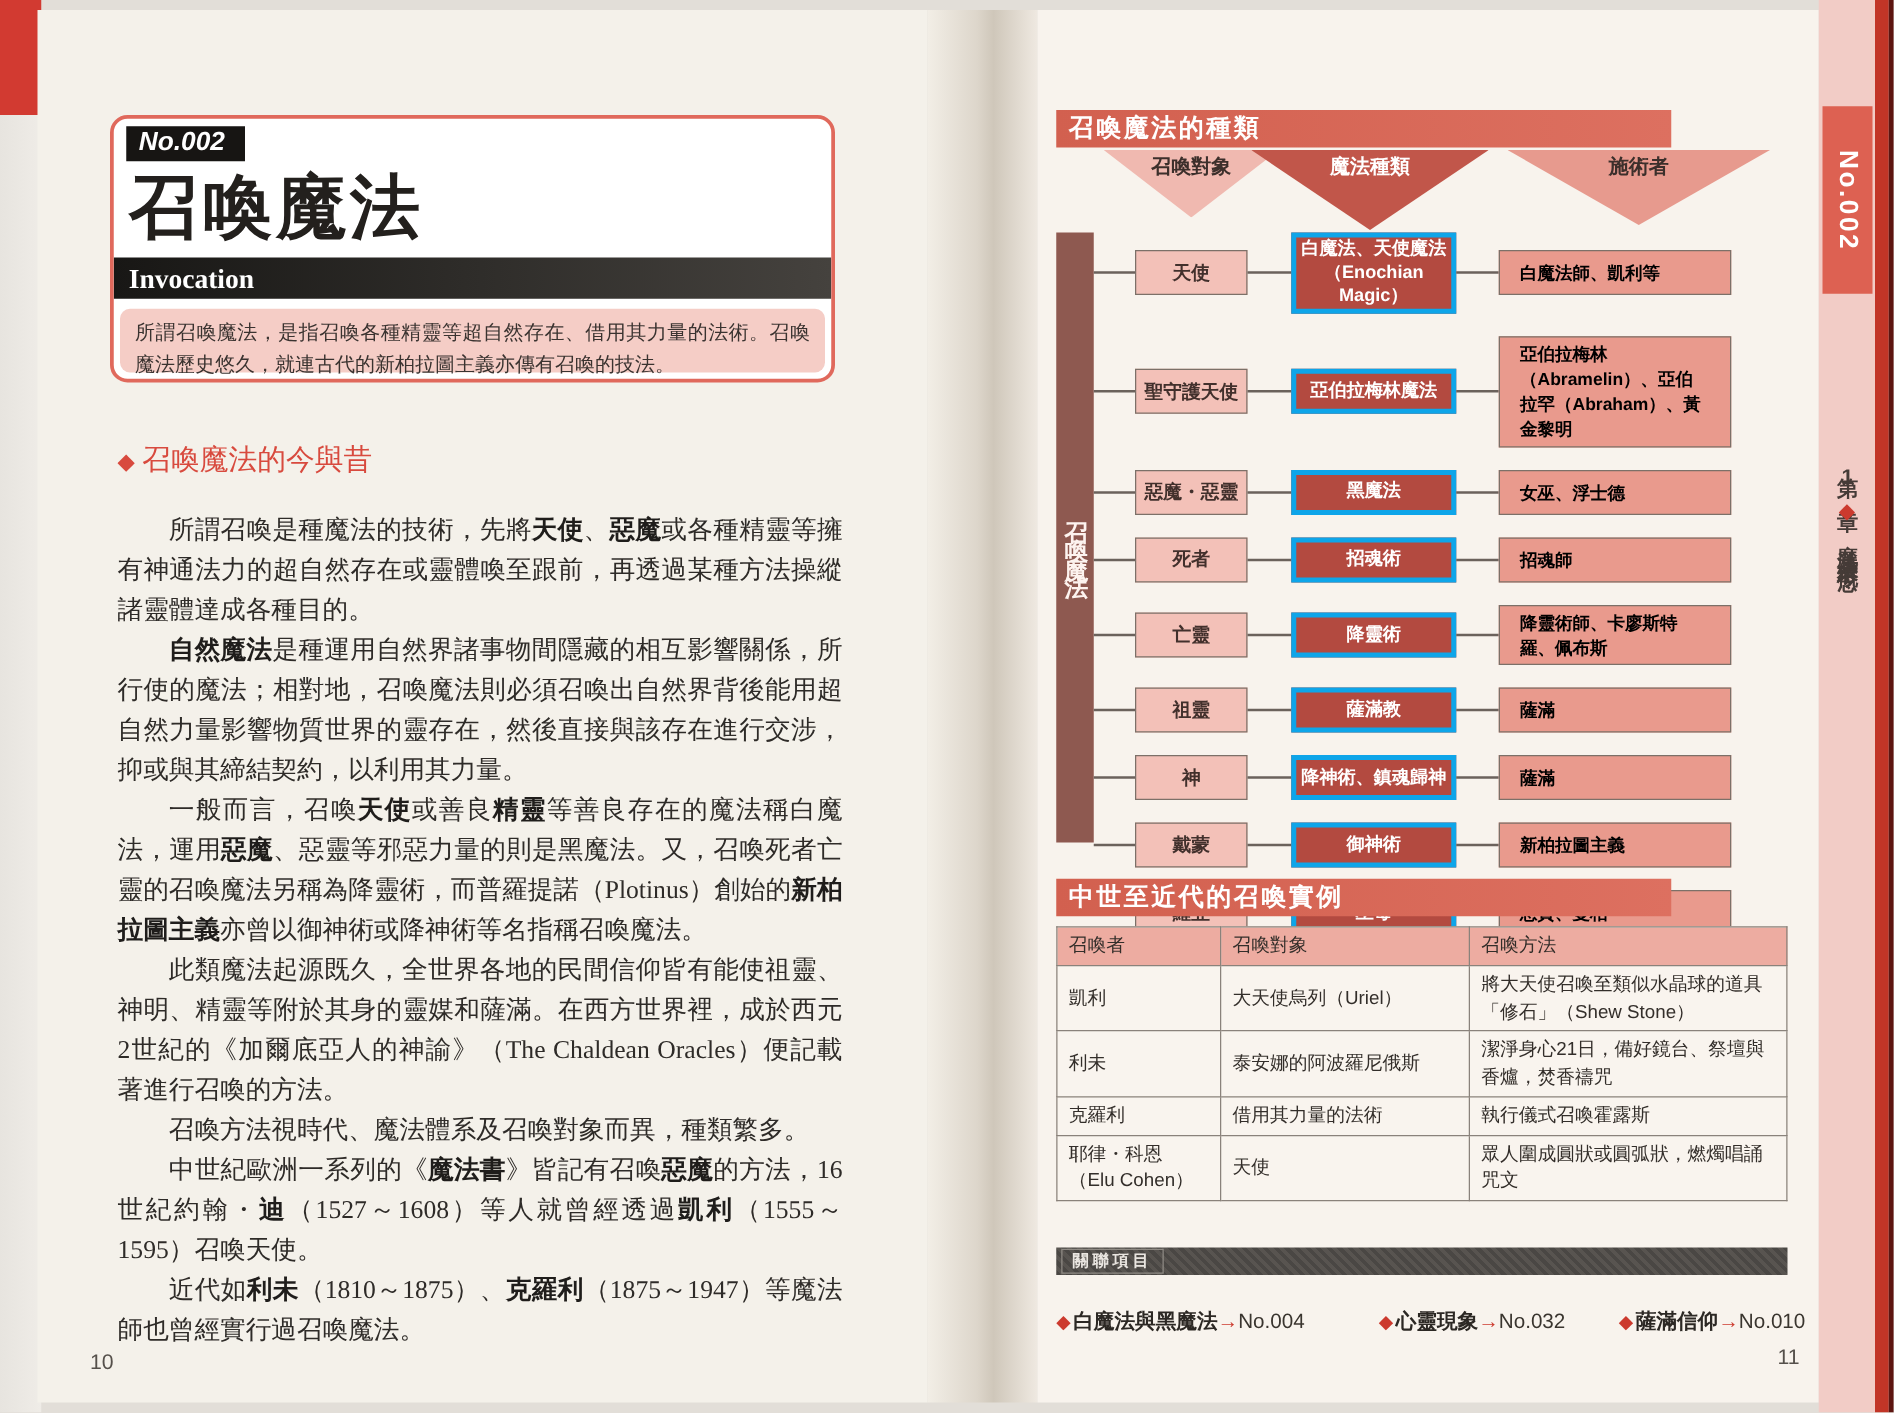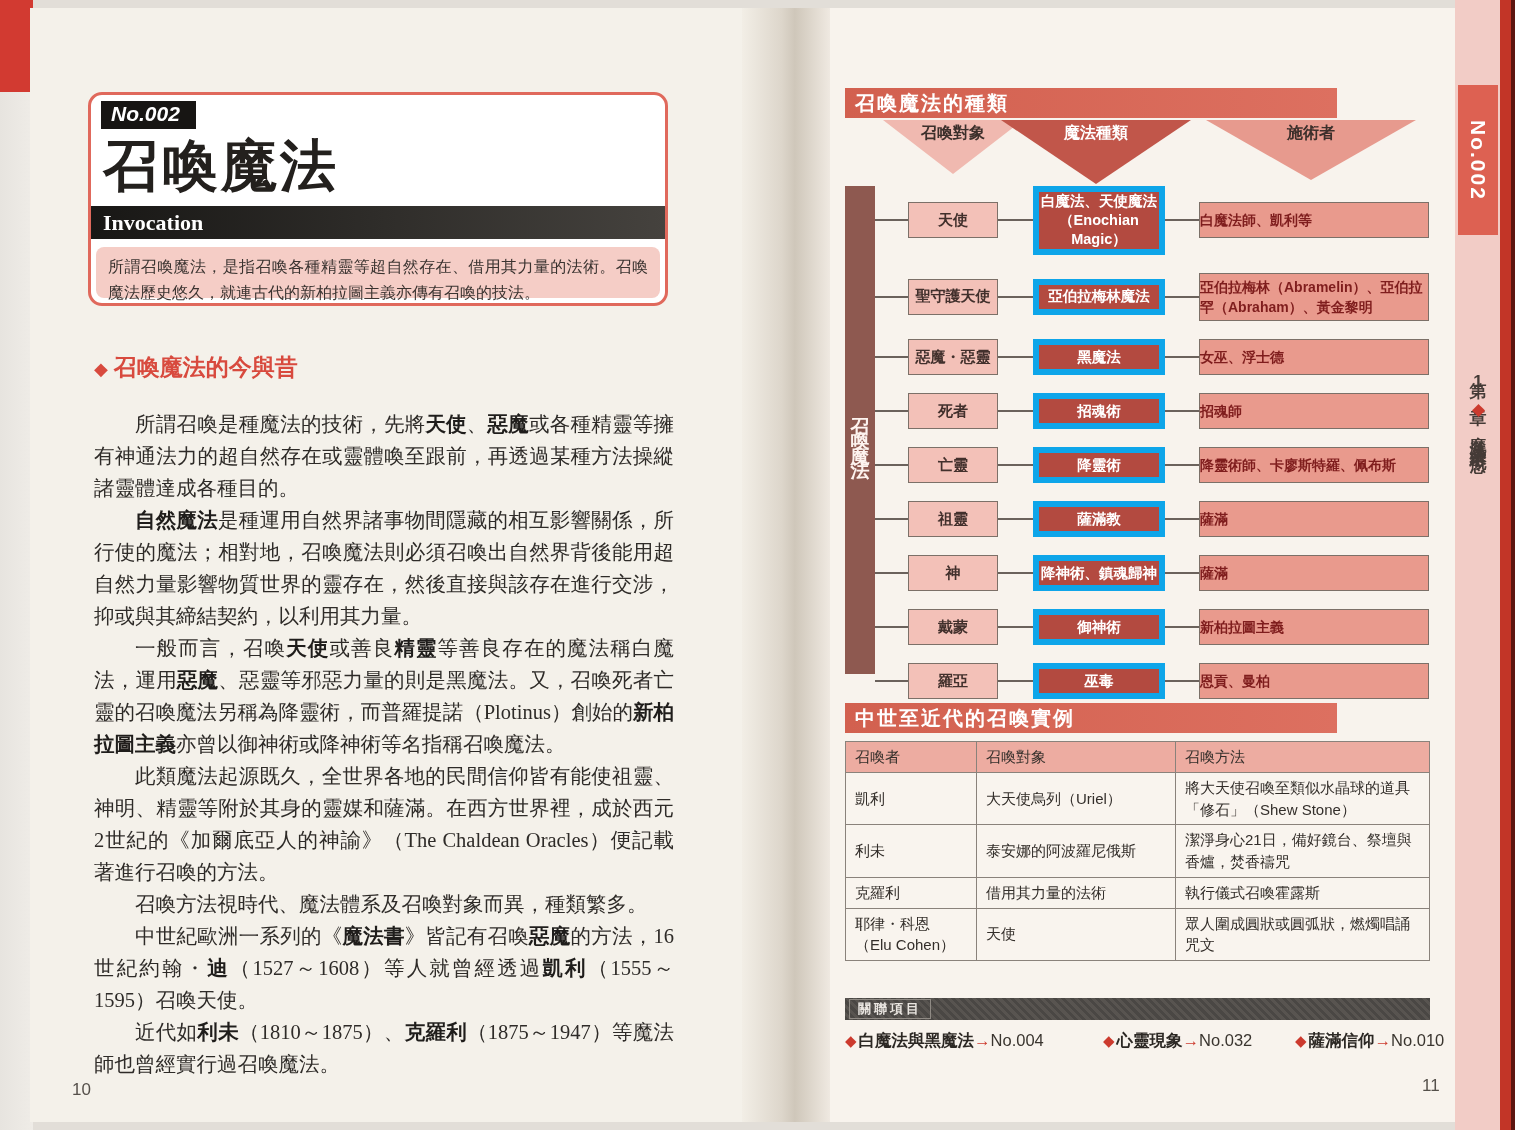--- a/index.html
+++ b/index.html
@@ -30,21 +30,21 @@
     color:#23201d;letter-spacing:3px;}
   .inv-bar{position:absolute;left:0;top:111px;width:100%;height:33px;
     background:linear-gradient(90deg,#181715,#45423e);}
   .inv-bar span{color:#fff;font-family:"Liberation Serif","DejaVu Serif",serif;
     font-weight:700;font-size:22px;padding-left:12px;line-height:33px;display:inline-block;}
   .intro-box{position:absolute;left:5px;right:5px;top:152px;bottom:5px;background:#f5cdc6;
     border-radius:8px;padding:7px 12px;box-sizing:border-box;
     color:#3a3330;font-size:16px;line-height:1.6;text-align:justify;}
 
   
-  .sec-title{position:absolute;left:64px;top:344px;color:#d84a3e;font-size:23px;font-weight:700;}
+  .sec-title{position:absolute;left:64px;top:344px;color:#d84a3e;font-size:23px;font-weight:400;}
   .sec-title .dia{font-size:18px;margin-right:6px;}
   .body-text{position:absolute;left:64px;top:382px;width:580px;
     font-family:"Liberation Serif","DejaVu Serif",serif;
     font-size:20.5px;line-height:32px;color:#2e2b28;text-align:justify;margin-top:18px;}
   .body-text p{margin:0;text-indent:2em;}
   .body-text .b{font-family:"Liberation Sans","DejaVu Sans",sans-serif;font-weight:700;color:#1f1d1b;}
   .pageno{position:absolute;font-size:17px;color:#55504b;}
   .pageno-left{left:42px;top:1072px;}
   .pageno-right{left:592px;top:1068px;}
 
@@ -75,43 +75,43 @@
   .vbar span{writing-mode:vertical-rl;text-orientation:upright;color:#fdf3ef;
     font-size:19px;font-weight:700;letter-spacing:14px;}
 
   .drows{position:absolute;left:45px;top:178px;width:545px;}
   .drow{display:flex;align-items:center;margin-bottom:18px;}
   .seg{height:2px;background:#6b625c;flex:none;}
   .seg1{width:33px;} .seg2{width:35px;} .seg3{width:34px;}
   .dsub{flex:none;width:90px;min-height:36px;background:#f3c1b8;border:1px solid #7c7068;
     display:flex;align-items:center;justify-content:center;font-size:15px;font-weight:700;
     color:#42302c;box-sizing:border-box;text-align:center;}
-  .dmag{flex:none;width:132px;min-height:36px;background:#b34a40;border:6px solid #0ea5e9;
+  .dmag{flex:none;width:132px;min-height:36px;background:#b34a40;border:4px solid #0ea5e9;
     display:flex;align-items:center;justify-content:center;color:#fff;font-size:14.5px;
     font-weight:700;white-space:pre-line;text-align:center;box-sizing:border-box;line-height:1.3;}
-  .dpra{flex:none;width:230px;min-height:36px;background:#e99a8d;border:1px solid #7c7068;
-    display:flex;align-items:center;color:#7f1d1d;font-size:14px;font-weight:700;
-    padding:3px 0;box-sizing:border-box;line-height:1.45;}
+  .dpra{flex:none;width:186px;min-height:36px;background:#e99a8d;border:1px solid #7c7068;
+    display:flex;align-items:center;color:#000000;font-size:14px;font-weight:700;
+    padding:3px 16px;box-sizing:border-box;line-height:1.45;}
 
   
   .extable{position:absolute;left:15px;top:733px;width:585px;border-collapse:collapse;
     background:#f9f4ee;font-size:15px;color:#332e2a;}
   .extable th{background:#edaca1;font-weight:400;text-align:left;}
   .extable th,.extable td{border:1px solid #8a827b;padding:4px 9px;line-height:1.45;}
   .extable td.c1{white-space:pre-line;width:112px;}
   .extable td.c2{width:180px;}
 
   
   .rel-bar{position:absolute;left:15px;top:990px;width:585px;height:22px;
     background:repeating-linear-gradient(45deg,#4a4744 0,#4a4744 3px,#585450 3px,#585450 6px);
     display:flex;align-items:center;}
   .rel-bar span{color:#e9e5e0;font-size:13px;font-weight:700;border:1px solid #8f8a84;
     padding:0 8px;margin-left:4px;letter-spacing:3px;}
   .rel-links{position:absolute;left:15px;top:1022px;width:585px;height:24px;}
-  .rel-item{position:absolute;top:0;font-size:16.5px;font-weight:700;color:#2c2824;white-space:nowrap;text-align:right;}
+  .rel-item{position:absolute;top:16px;font-size:16.5px;font-weight:700;color:#2c2824;white-space:nowrap;text-align:right;}
   .rel-item .dia{color:#cc3a2e;margin-right:2px;font-size:15px;}
   .rel-item .arrow{color:#cc3a2e;font-weight:400;}
   .rel-item .num{font-weight:400;color:#3a352f;}
   .rel-item:nth-child(1){left:0;} .rel-item:nth-child(2){left:258px;} .rel-item:nth-child(3){left:450px;}
 
   
   .side-no{position:absolute;left:1458px;top:85px;width:40px;height:150px;background:#dd6152;
     display:flex;align-items:center;justify-content:center;}
   .side-no span{writing-mode:vertical-rl;color:#fff;font-weight:700;font-size:21px;letter-spacing:2px;}
   .side-chapter{position:absolute;left:1459px;top:368px;width:38px;height:430px;

